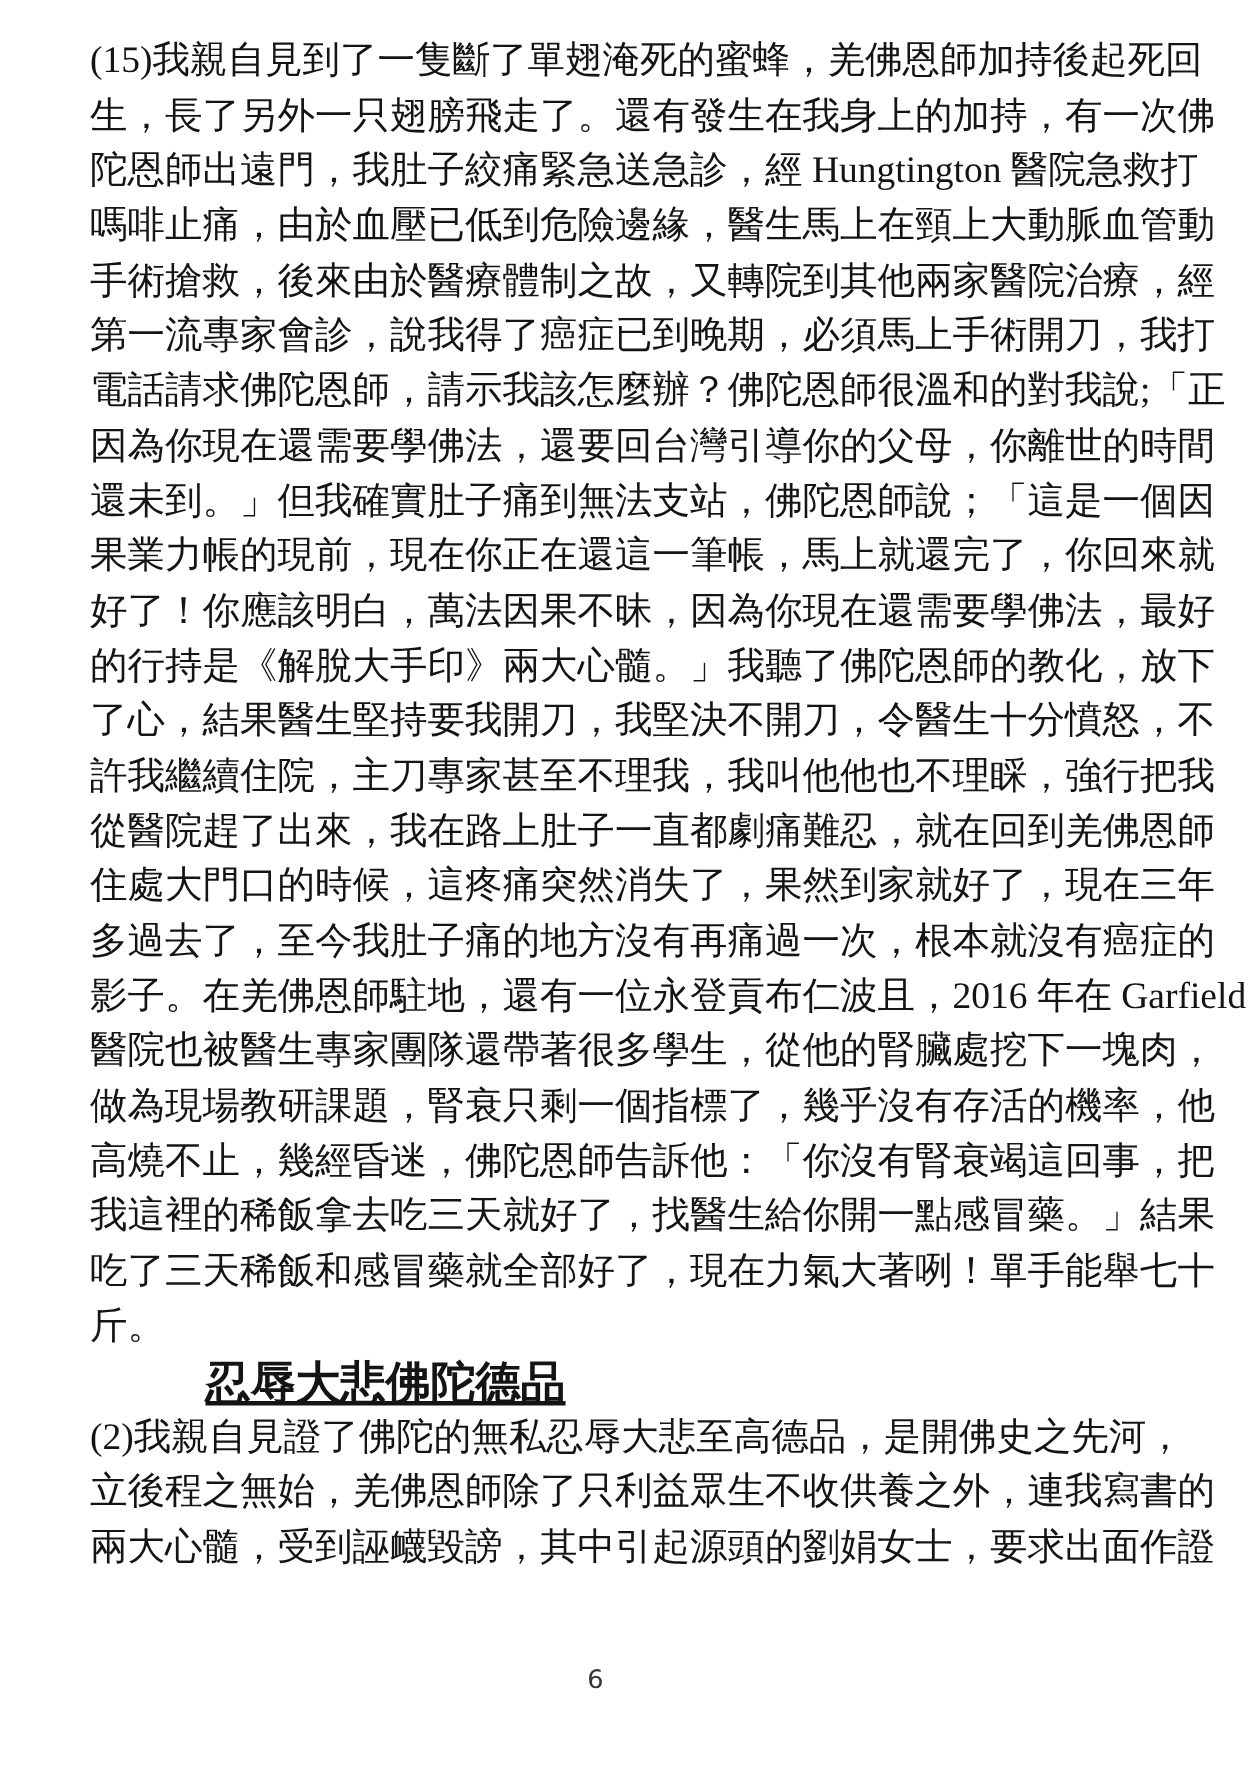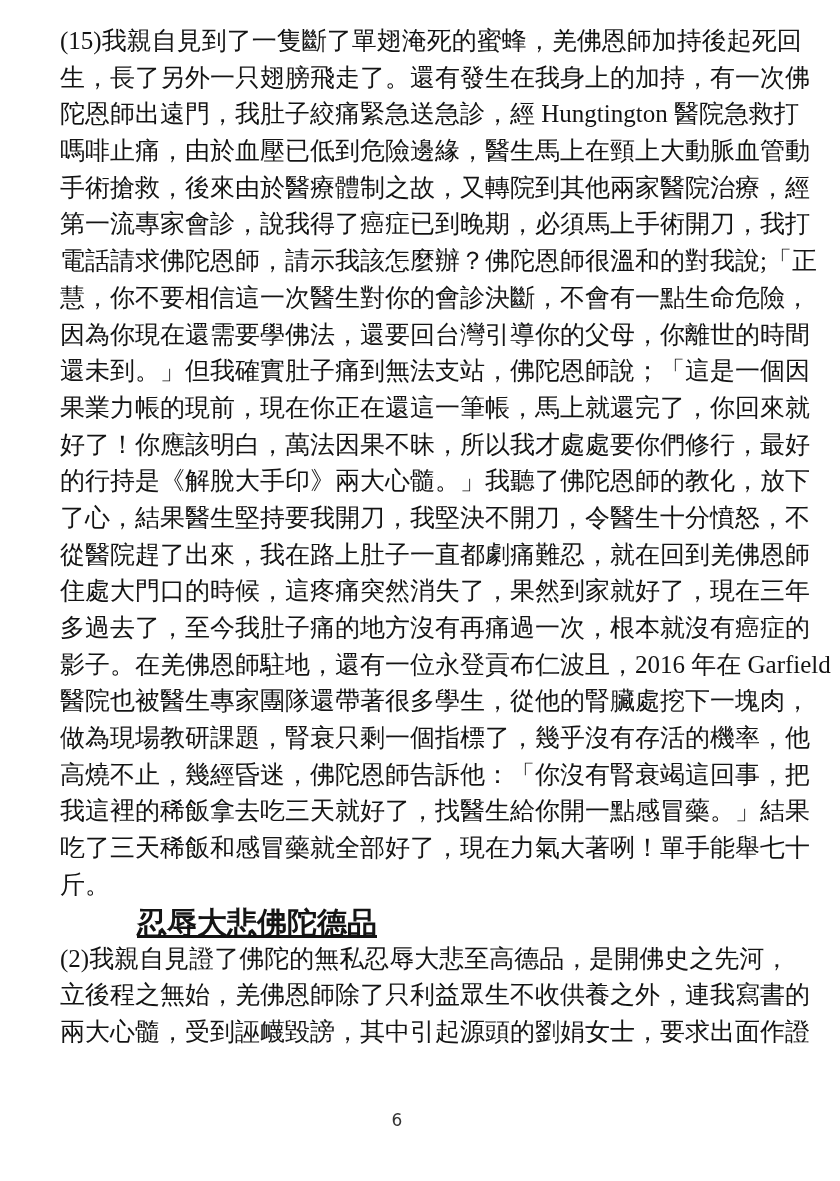--- a/index.html
+++ b/index.html
@@ -54,27 +54,27 @@
 
 <div class="page">
   <div class="text-block">
       <div class="line j">(15)我親自見到了一隻斷了單翅淹死的蜜蜂，羌佛恩師加持後起死回</div>
       <div class="line j">生，長了另外一只翅膀飛走了。還有發生在我身上的加持，有一次佛</div>
       <div class="line j">陀恩師出遠門，我肚子絞痛緊急送急診，經 Hungtington 醫院急救打</div>
       <div class="line j">嗎啡止痛，由於血壓已低到危險邊緣，醫生馬上在頸上大動脈血管動</div>
       <div class="line j">手術搶救，後來由於醫療體制之故，又轉院到其他兩家醫院治療，經</div>
       <div class="line j">第一流專家會診，說我得了癌症已到晚期，必須馬上手術開刀，我打</div>
       <div class="line j">電話請求佛陀恩師，請示我該怎麼辦？佛陀恩師很溫和的對我說;「正</div>
-      <div class="line j">慧，你不要相信這一次醫生對你的會診決斷，不會有一點生命危險，</div>
       <div class="line j">因為你現在還需要學佛法，還要回台灣引導你的父母，你離世的時間</div>
       <div class="line j">還未到。」但我確實肚子痛到無法支站，佛陀恩師說；「這是一個因</div>
       <div class="line j">果業力帳的現前，現在你正在還這一筆帳，馬上就還完了，你回來就</div>
-      <div class="line j">好了！你應該明白，萬法因果不昧，所以我才處處要你們修行，最好</div>
+      <div class="line j">好了！你應該明白，萬法因果不昧，因為你現在還需要學佛法，最好</div>
       <div class="line j">的行持是《解脫大手印》兩大心髓。」我聽了佛陀恩師的教化，放下</div>
       <div class="line j">了心，結果醫生堅持要我開刀，我堅決不開刀，令醫生十分憤怒，不</div>
+      <div class="line j">許我繼續住院，主刀專家甚至不理我，我叫他他也不理睬，強行把我</div>
       <div class="line j">從醫院趕了出來，我在路上肚子一直都劇痛難忍，就在回到羌佛恩師</div>
       <div class="line j">住處大門口的時候，這疼痛突然消失了，果然到家就好了，現在三年</div>
       <div class="line j">多過去了，至今我肚子痛的地方沒有再痛過一次，根本就沒有癌症的</div>
       <div class="line j">影子。在羌佛恩師駐地，還有一位永登貢布仁波且，2016 年在 Garfield</div>
       <div class="line j">醫院也被醫生專家團隊還帶著很多學生，從他的腎臟處挖下一塊肉，</div>
       <div class="line j">做為現場教研課題，腎衰只剩一個指標了，幾乎沒有存活的機率，他</div>
       <div class="line j">高燒不止，幾經昏迷，佛陀恩師告訴他：「你沒有腎衰竭這回事，把</div>
       <div class="line j">我這裡的稀飯拿去吃三天就好了，找醫生給你開一點感冒藥。」結果</div>
       <div class="line j">吃了三天稀飯和感冒藥就全部好了，現在力氣大著咧！單手能舉七十</div>
       <div class="line">斤。</div>

